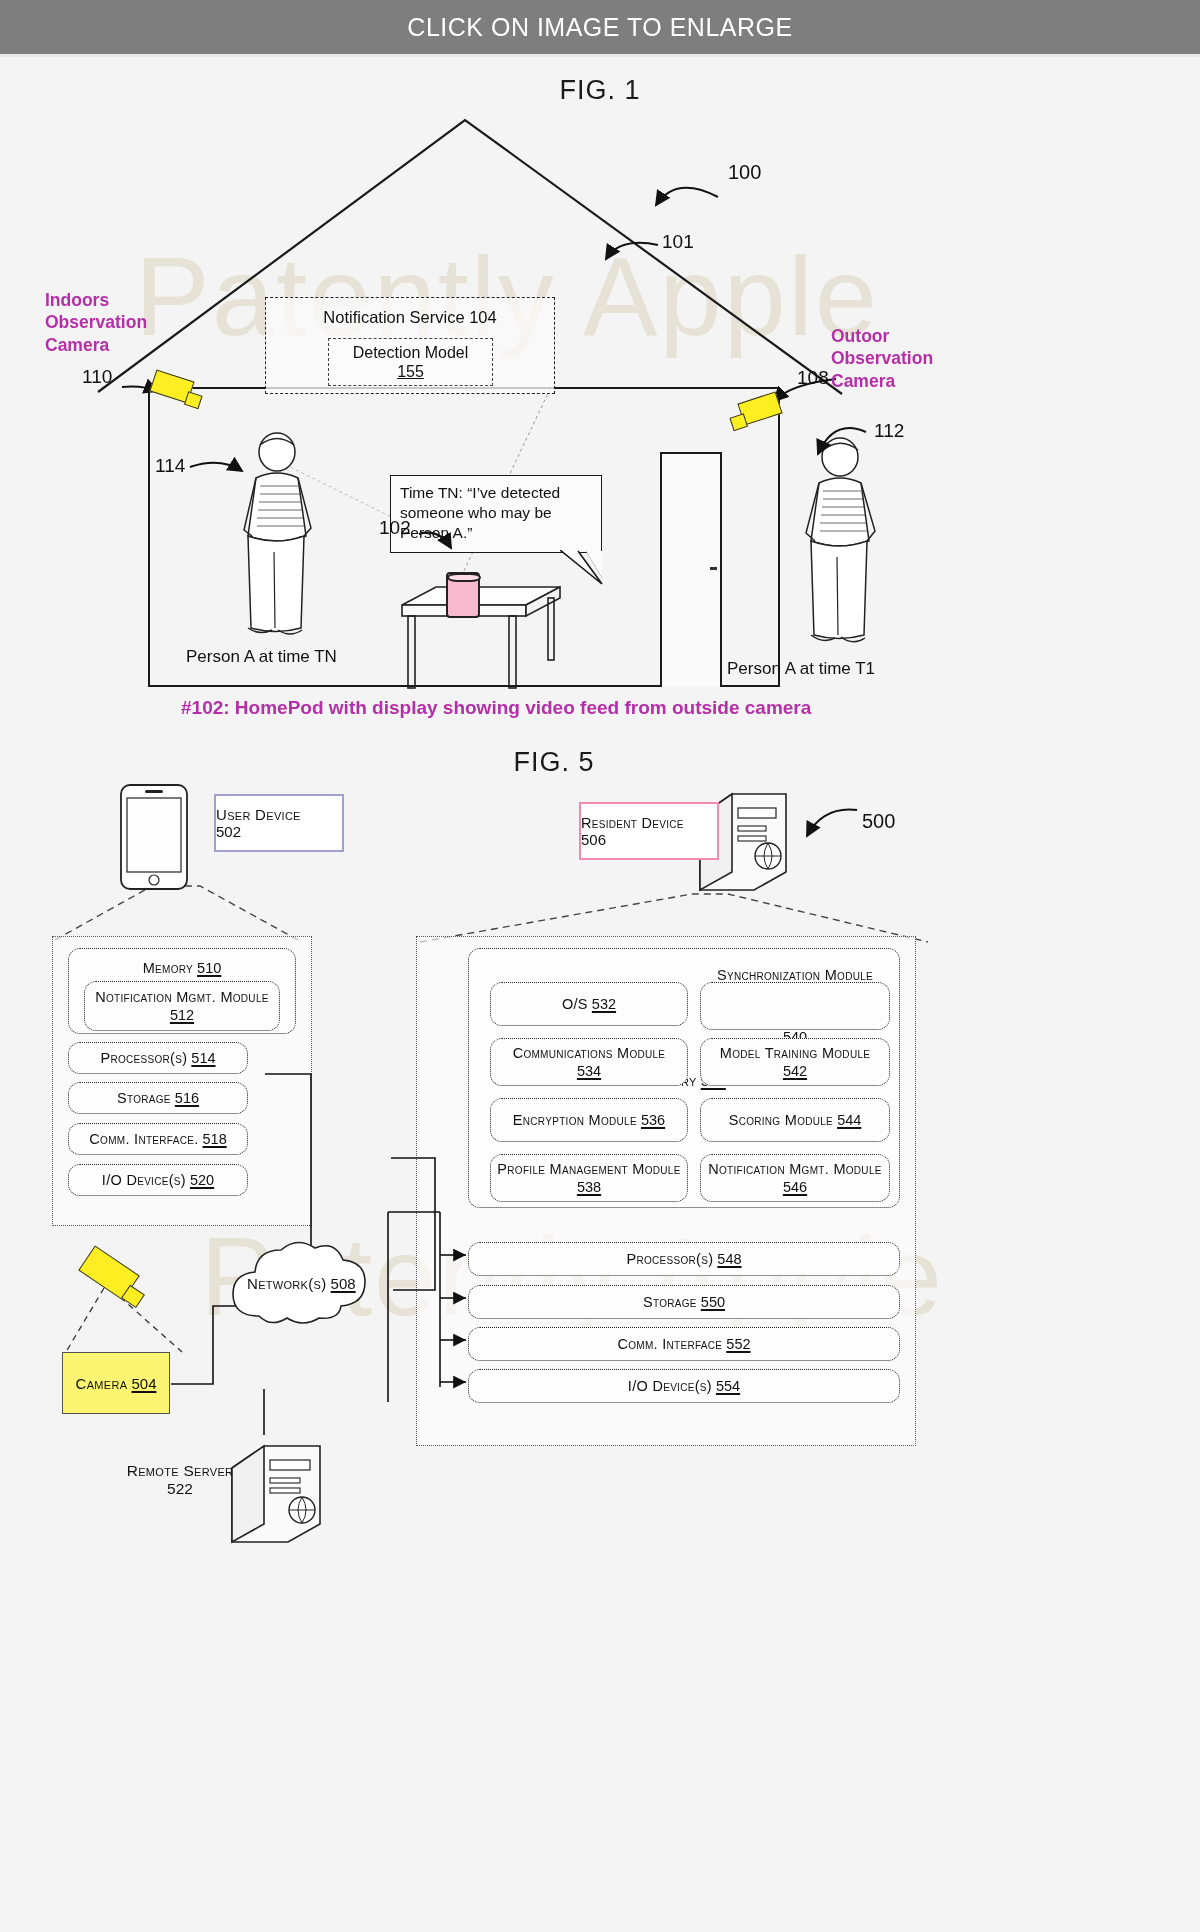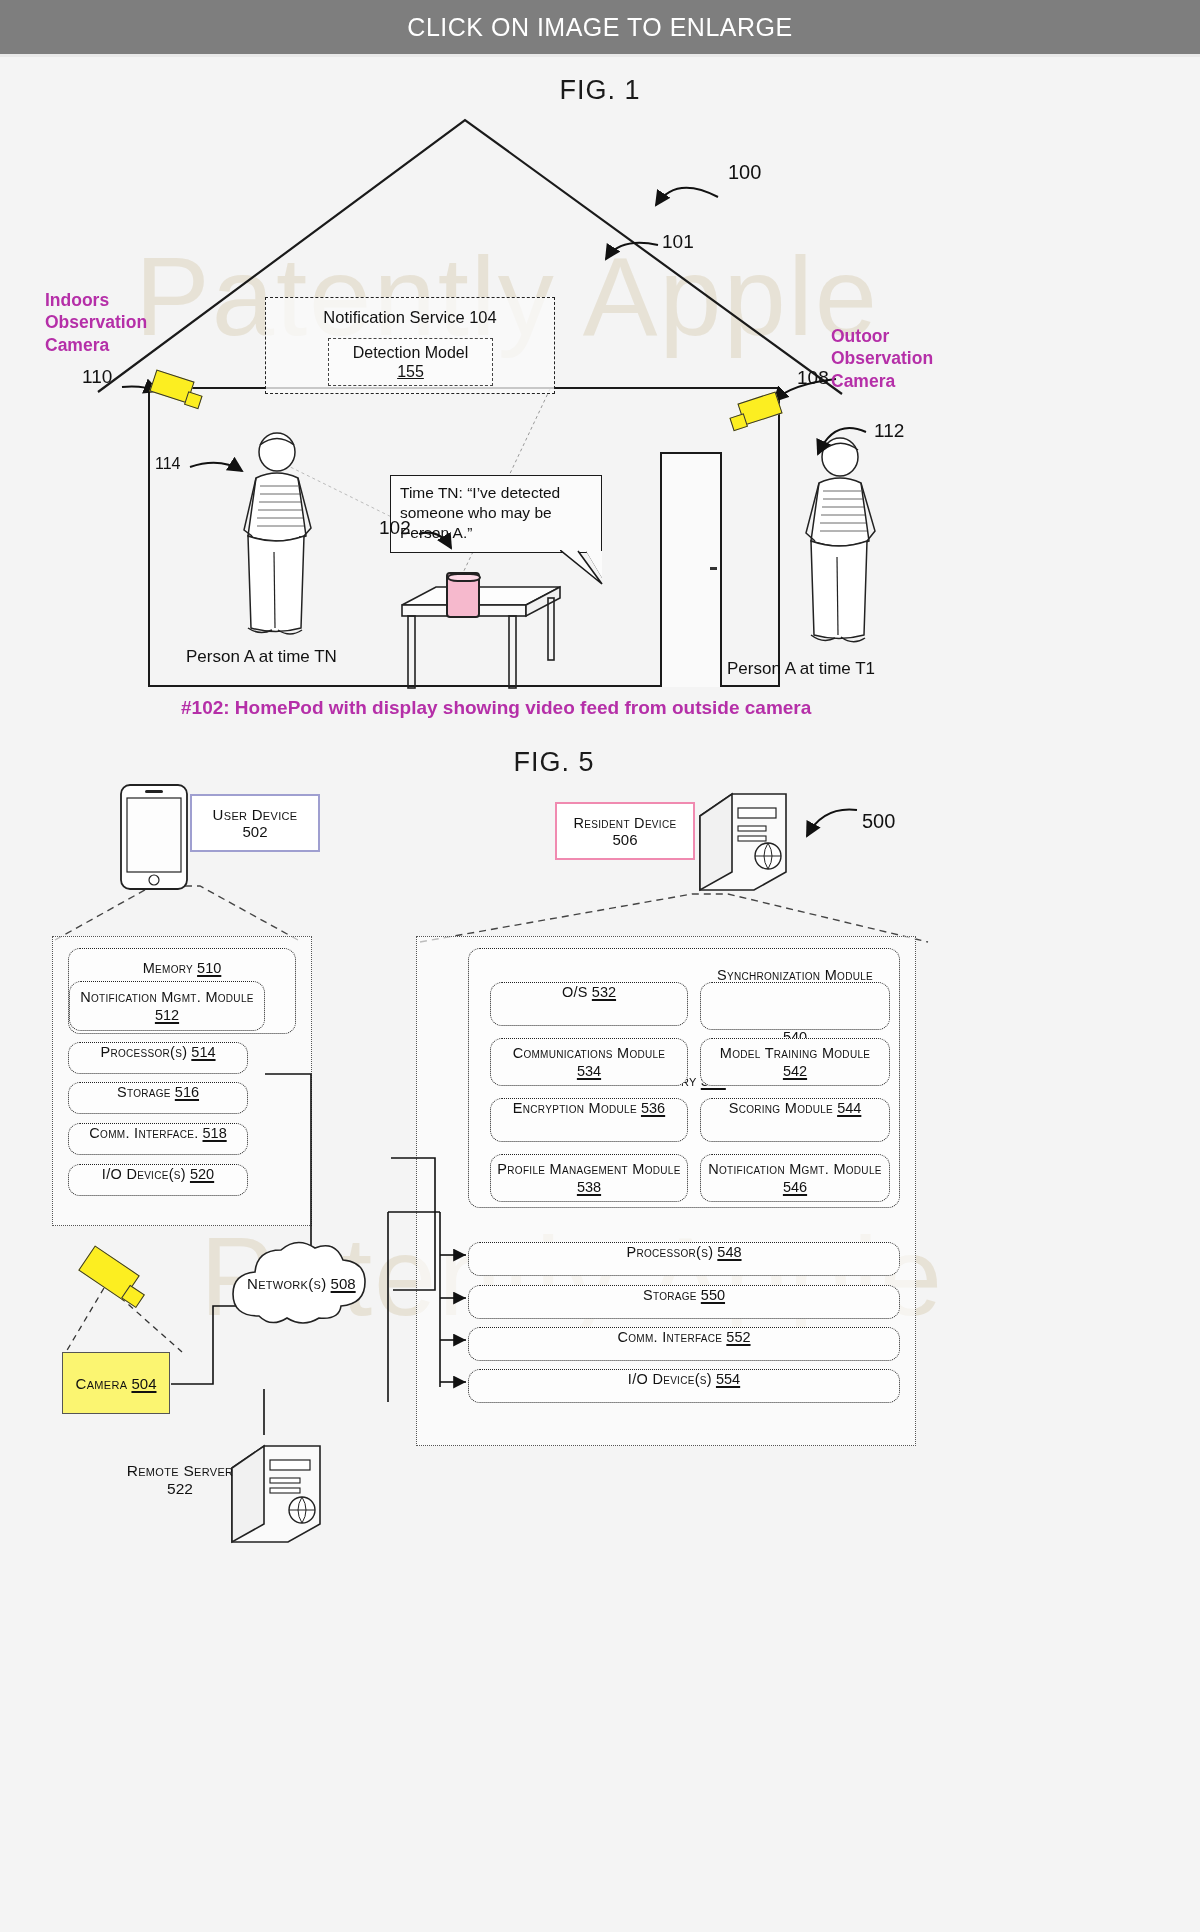--- a/index.html
+++ b/index.html
@@ -135,26 +135,26 @@
     position:absolute; width:40px; height:23px; background:#fcee21;
     border:1.6px solid #333; z-index:7;
   }
   .cam .lens {
     position:absolute; width:15px;height:14px;background:#fcee21;border:1.6px solid #333;
   }
 
   
   #fig5 { position:absolute; left:0; top:912px; width:1200px; height:1020px; }
   .box-r { position:absolute; border:1.6px solid #222; border-radius:12px; background:#fdfdfd;
-           display:flex; justify-content:center; text-align:center;
+           display:flex; align-items:center; justify-content:center; text-align:center;
            font-size:14.5px; color:#111; line-height:1.25; z-index:4;}
   .box-sq { position:absolute; border:1.6px solid #555; background:rgba(253,253,253,.65); z-index:2;}
   .lbl-box { position:absolute; border:2px solid; background:#fff; z-index:6;
-             display:flex;flex-direction:column;align-items:center;justify-content:center;
-             font-size:14.5px; color:#111;}
+             display:flex;flex-direction:column;align-items:flex-start;justify-content:center;
+             font-size:14.5px; color:#111;margin-left:24px;}
   .yellowbox{ position:absolute; background:#fbf571; border:1.4px solid #555; z-index:5;
               display:flex;align-items:center;justify-content:center;font-size:15px;color:#111;}
 </style>
 </head>
 <body>
 
 <div class="banner">
   <span>CLICK ON IMAGE TO ENLARGE</span>
 </div>
 <div class="banner-sep"></div>
@@ -261,21 +261,21 @@
     <path d="M190,410 q30,-10 52,4" stroke="#111" stroke-width="2" fill="none" marker-end="url(#ah)"></path>
     <path d="M419,477 q20,-6 32,14" stroke="#111" stroke-width="2" fill="none" marker-end="url(#ah)"></path>
   </svg>
 
   <div class="plabel" style="left:728px;top:104px;font-size:20px;">100</div>
   <div class="plabel" style="left:662px;top:174px;font-size:19px;">101</div>
   <div class="plabel" style="left:379px;top:460px;font-size:19px;">102</div>
   <div class="plabel" style="left:797px;top:310px;font-size:19px;">108</div>
   <div class="plabel" style="left:82px;top:300px;font-size:19px;margin-top:9px;">110</div>
   <div class="plabel" style="left:874px;top:363px;font-size:19px;">112</div>
-  <div class="plabel" style="left:155px;top:398px;font-size:16px;">114</div>
+  <div class="plabel" style="left:155px;top:398px;font-size:19px;">114</div>
 
   <div class="annot" style="left:45px;top:232px;white-space:pre-line;">Indoors
 Observation
 Camera</div>
   <div class="annot" style="left:831px;top:268px;white-space:pre-line;">Outoor
 Observation
 Camera</div>
 
   <div class="plabel" style="left:186px;top:590px;font-size:17px;">Person A at time TN</div>
   <div class="plabel" style="left:727px;top:602px;font-size:17px;">Person A at time T1</div>

